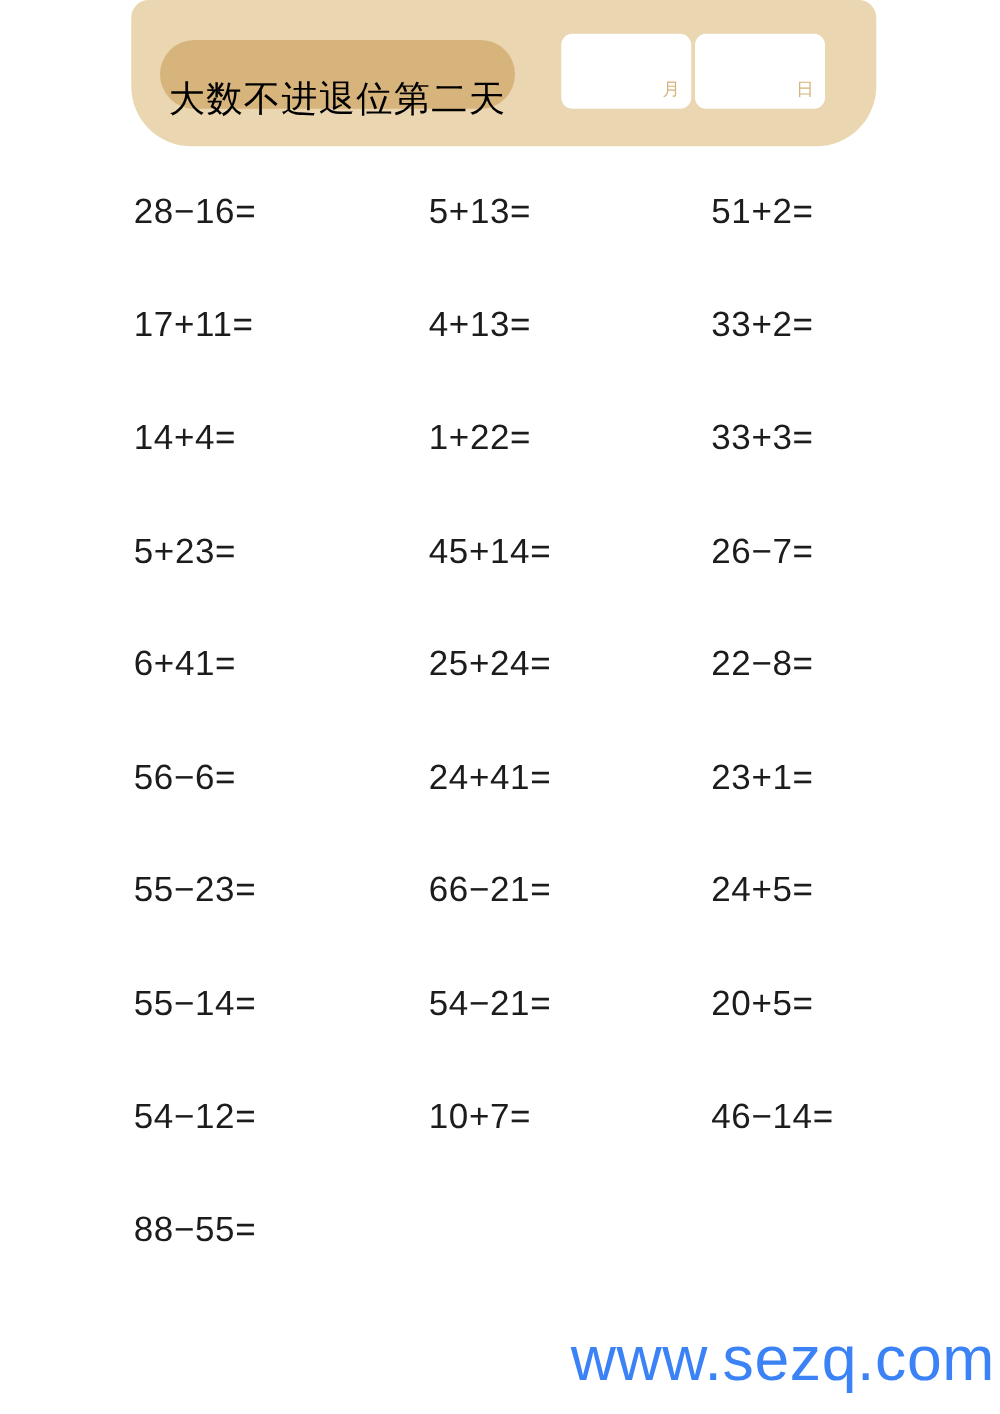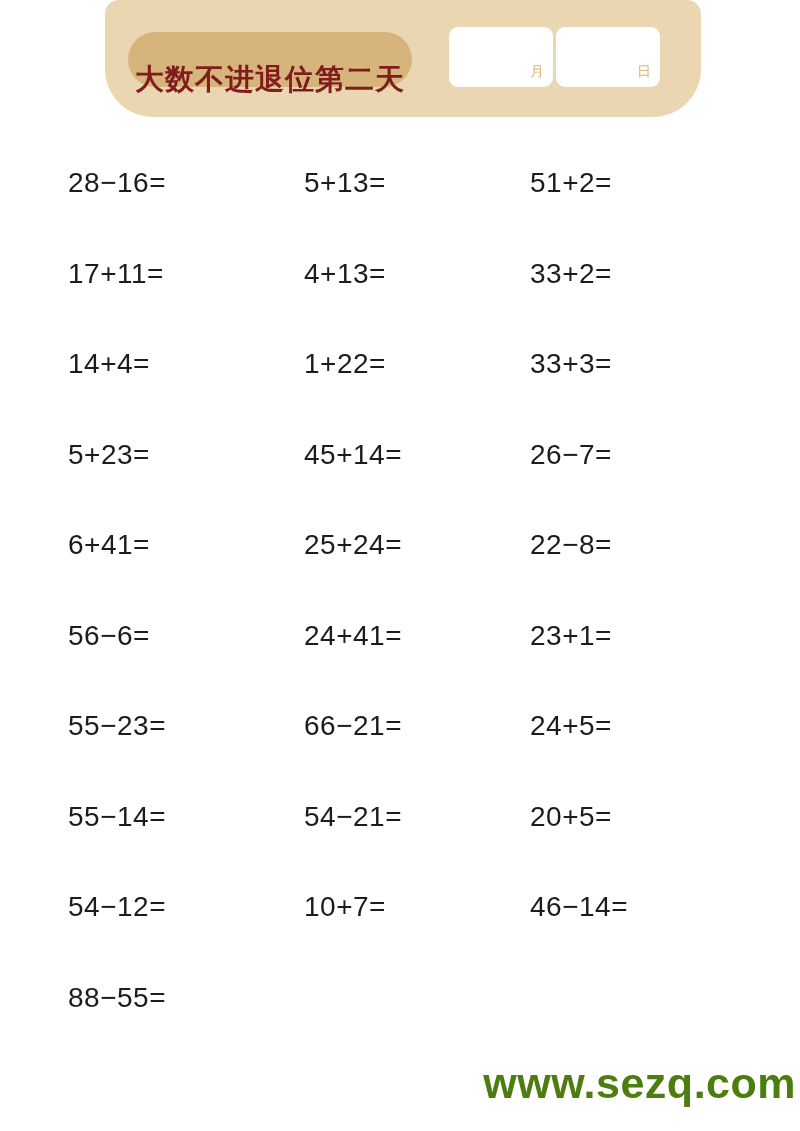--- a/index.html
+++ b/index.html
@@ -33,23 +33,23 @@
     height: 55px;
     background: #d6b47c;
     border-radius: 28px;
     display: flex;
     align-items: center;
     justify-content: center;
     box-sizing: border-box;
     padding: 0 12px;
   }
   .title-pill span {
-    color: #7f1d1d;
+    color: #000000;
     font-size: 29px;
-    font-weight: bold;
+    font-weight: normal;
     letter-spacing: 1px;
     white-space: nowrap;
     margin-top: 40px;
   }
   .date-fields {
     position: absolute;
     right: 41px;
     top: 27px;
     display: flex;
     gap: 3px;
@@ -65,46 +65,45 @@
     position: absolute;
     right: 9px;
     bottom: 6px;
     font-size: 14px;
     color: #d6b47c;
   }
   
   .problems {
     position: absolute;
     left: 0;
-    top: 138px;
+    top: 124px;
     width: 657px;
     display: grid;
-    padding-left: 68px;
+    padding-left: 107px;
     box-sizing: border-box;
     grid-template-columns: 236px 226px 1fr;
     grid-auto-rows: 90.5px;
   }
   .problem-cell {
     display: flex;
     align-items: center;
     font-size: 28px;
     color: #1c1c1e;
     letter-spacing: 0.5px;
     white-space: nowrap;
   }
   
   .watermark {
     position: absolute;
     right: 4px;
     top: 1062px;
-    font-size: 43px;
+    font-size: 50px;
     line-height: 1;
-    color: #4d7c0f;
+    color: #3b82f6;
     letter-spacing: 0.5px;
-    font-weight: bold;
   }
 </style>
 </head>
 <body>
 
 <div class="page">
 
   <header class="header">
     <div class="title-pill">
       <span>大数不进退位第二天</span>

